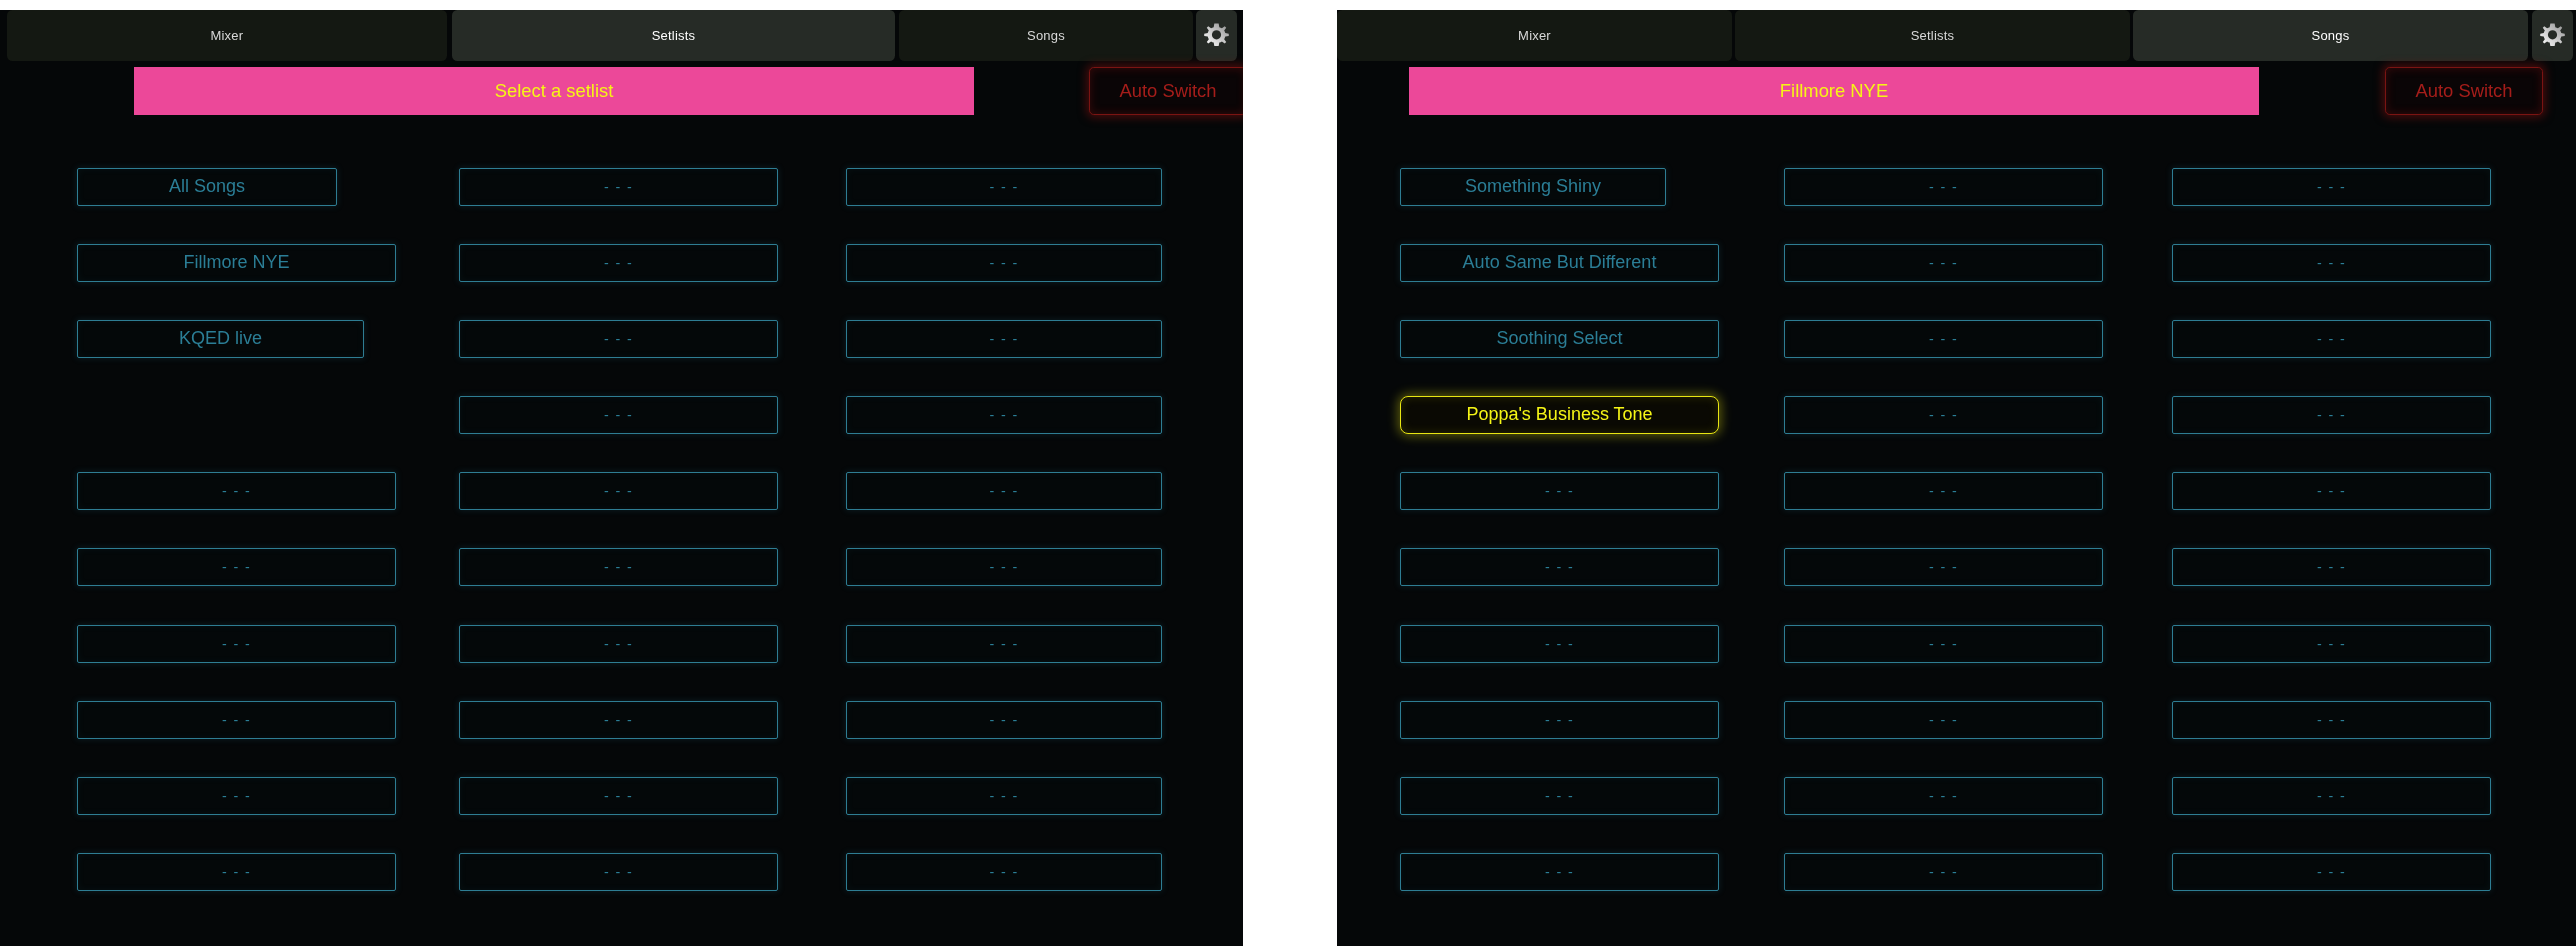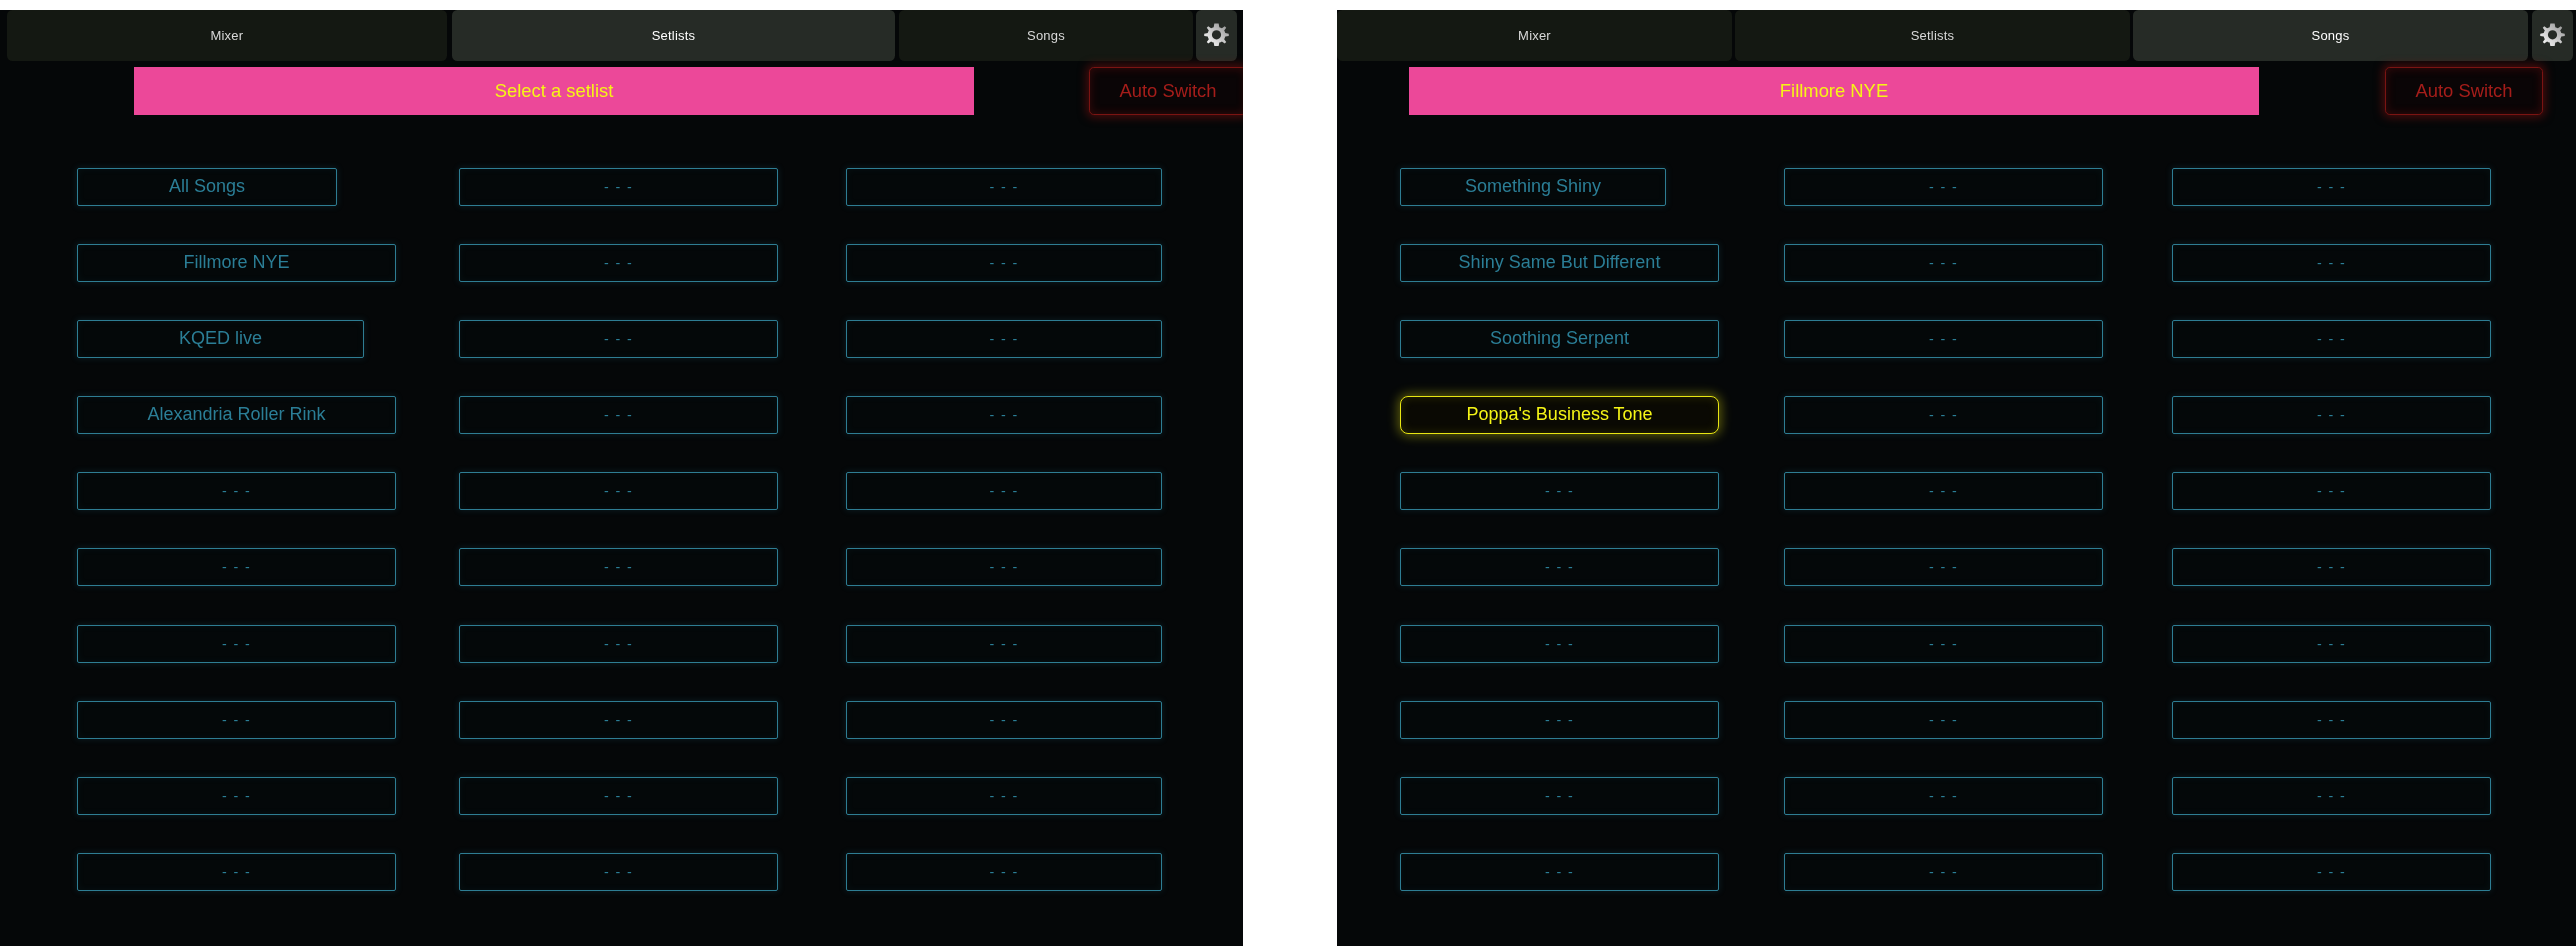--- a/index.html
+++ b/index.html
@@ -112,23 +112,20 @@
       <div class="grid">
         <div class="cell" style="left: 77px; width: 260px; top: 158px;">
           <span>All Songs</span>
         </div>
         <div class="cell" style="left: 77px; width: 319px; top: 234px;">
           <span>Fillmore NYE</span>
         </div>
         <div class="cell" style="left: 77px; width: 287px; top: 310px;">
           <span>KQED live</span>
         </div>
-        <div class="cell" style="left: 77px; width: 319px; top: 386px;">
-          <span>Alexandria Roller Rink</span>
-        </div>
         <div class="cell empty" style="left: 77px; width: 319px; top: 462px;">
           <span>- - -</span>
         </div>
         <div class="cell empty" style="left: 77px; width: 319px; top: 538px;">
           <span>- - -</span>
         </div>
         <div class="cell empty" style="left: 77px; width: 319px; top: 615px;">
           <span>- - -</span>
         </div>
         <div class="cell empty" style="left: 77px; width: 319px; top: 691px;">
@@ -231,24 +228,24 @@
         <span>Fillmore NYE</span>
       </div>
       <div class="autoswitch" style="left: 1048px; width: 158px; top: 57px;">
         <span>Auto Switch</span>
       </div>
       <div class="grid">
         <div class="cell" style="left: 63px; width: 266px; top: 158px;">
           <span>Something Shiny</span>
         </div>
         <div class="cell" style="left: 63px; width: 319px; top: 234px;">
-          <span>Shiny Same But Different</span>
+          <span>Auto Same But Different</span>
         </div>
         <div class="cell" style="left: 63px; width: 319px; top: 310px;">
-          <span>Soothing Serpent</span>
+          <span>Soothing Select</span>
         </div>
         <div class="cell selected" style="left: 63px; width: 319px; top: 386px; border-radius: 8px;">
           <span>Poppa's Business Tone</span>
         </div>
         <div class="cell empty" style="left: 63px; width: 319px; top: 462px;">
           <span>- - -</span>
         </div>
         <div class="cell empty" style="left: 63px; width: 319px; top: 538px;">
           <span>- - -</span>
         </div>

